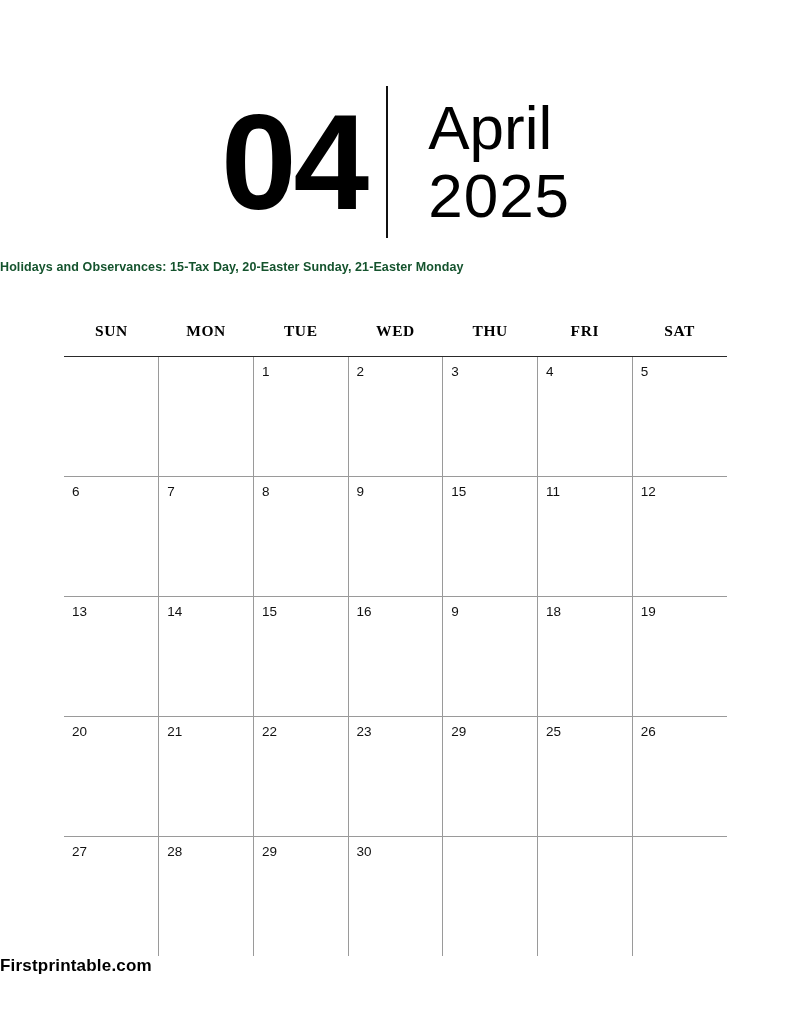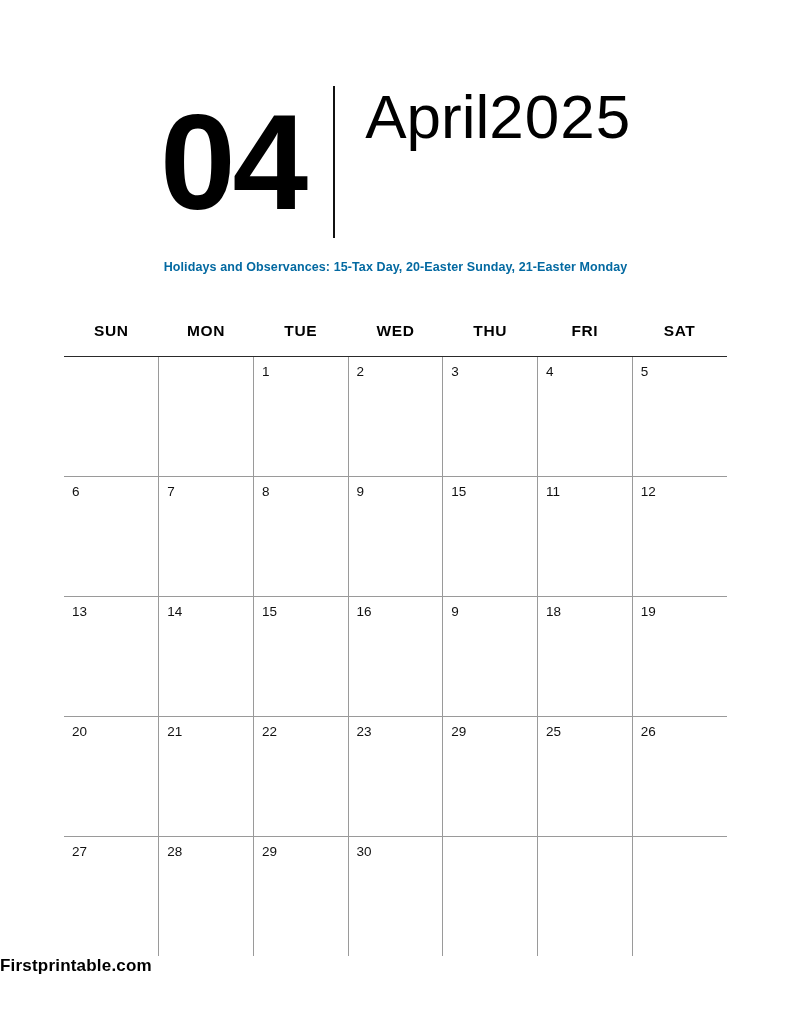--- a/index.html
+++ b/index.html
@@ -31,74 +31,76 @@
     justify-content: center;
     margin-top: 86px;
     height: 160px;
   }
   .month-number {
     font-family: "Liberation Sans", sans-serif;
     font-size: 136px;
     font-weight: bold;
     letter-spacing: -3px;
     line-height: 1;
-    padding-right: 28px;
+    padding-right: 20px;
     color: #000;
   }
   .divider {
     width: 2px;
     height: 152px;
     background: #111;
   }
   .title-block {
-    padding-left: 30px;
+    padding-left: 40px;
     display: flex;
+    flex-direction: column;
     justify-content: center;
     height: 152px;
   }
   .month-name {
     font-size: 62px;
     font-weight: 400;
     line-height: 1;
     letter-spacing: 0px;
     margin-bottom: 6px;
   }
   .year {
     font-size: 62px;
     font-weight: 400;
     line-height: 1;
     letter-spacing: 1px;
   }
 
   
   .holidays {
-    text-align: center;
+    text-align: left;
     font-size: 12.5px;
     font-weight: bold;
     margin-top: 22px;
     letter-spacing: 0.1px;
-    color: #0369a1;
+    color: #14532d;
   }
 
   
   .calendar {
     margin: 26px 64px 0 64px;
     border-collapse: collapse;
     width: calc(100% - 128px);
     table-layout: fixed;
   }
   .calendar th {
     font-size: 15.5px;
     font-weight: bold;
     letter-spacing: 0.6px;
     padding: 0 0 16px 0;
     text-align: center;
     border-bottom: 1.4px solid #2a2a2a;
     vertical-align: bottom;
     height: 40px;
+    font-family: Liberation Serif, serif;
   }
   .calendar td {
     height: 111px;
     vertical-align: top;
     border-bottom: 1.2px solid #9a9a9a;
     border-right: 1.2px solid #9a9a9a;
     padding: 8px 0 0 8px;
     font-size: 13.5px;
     color: #111;
   }

